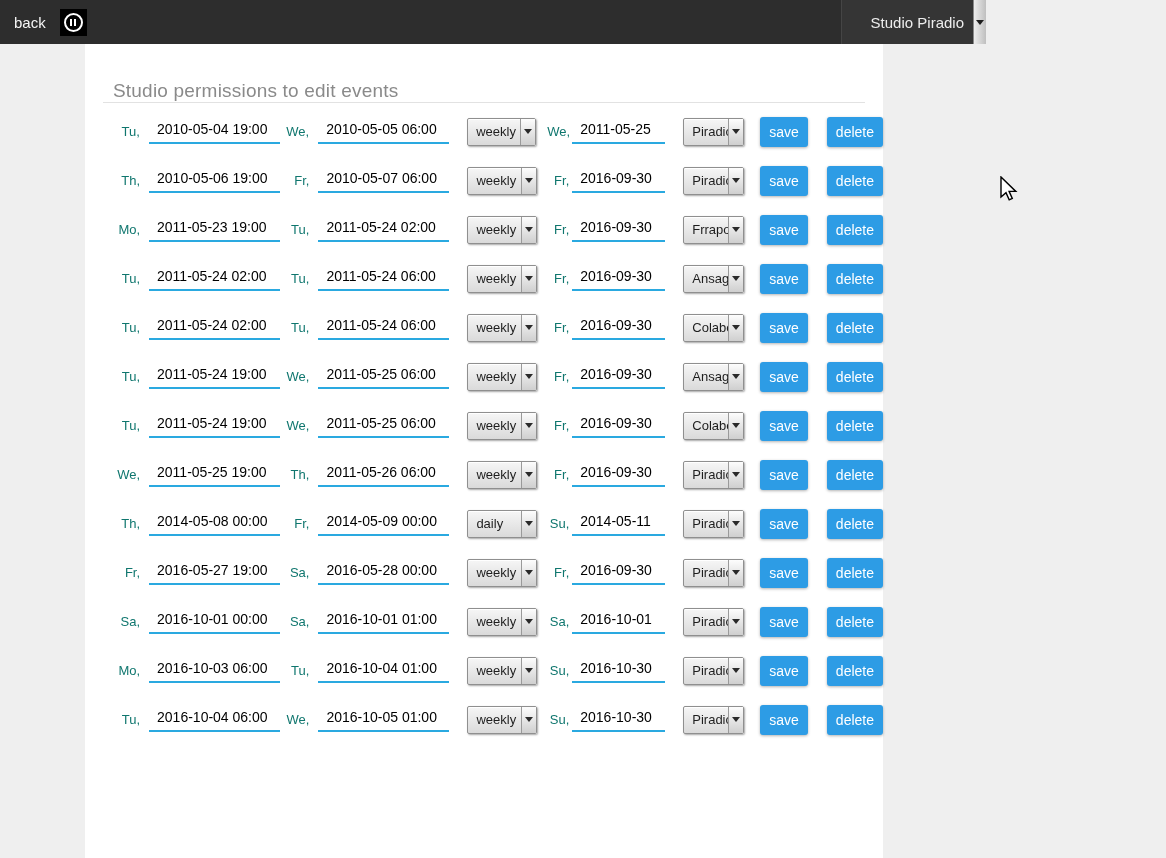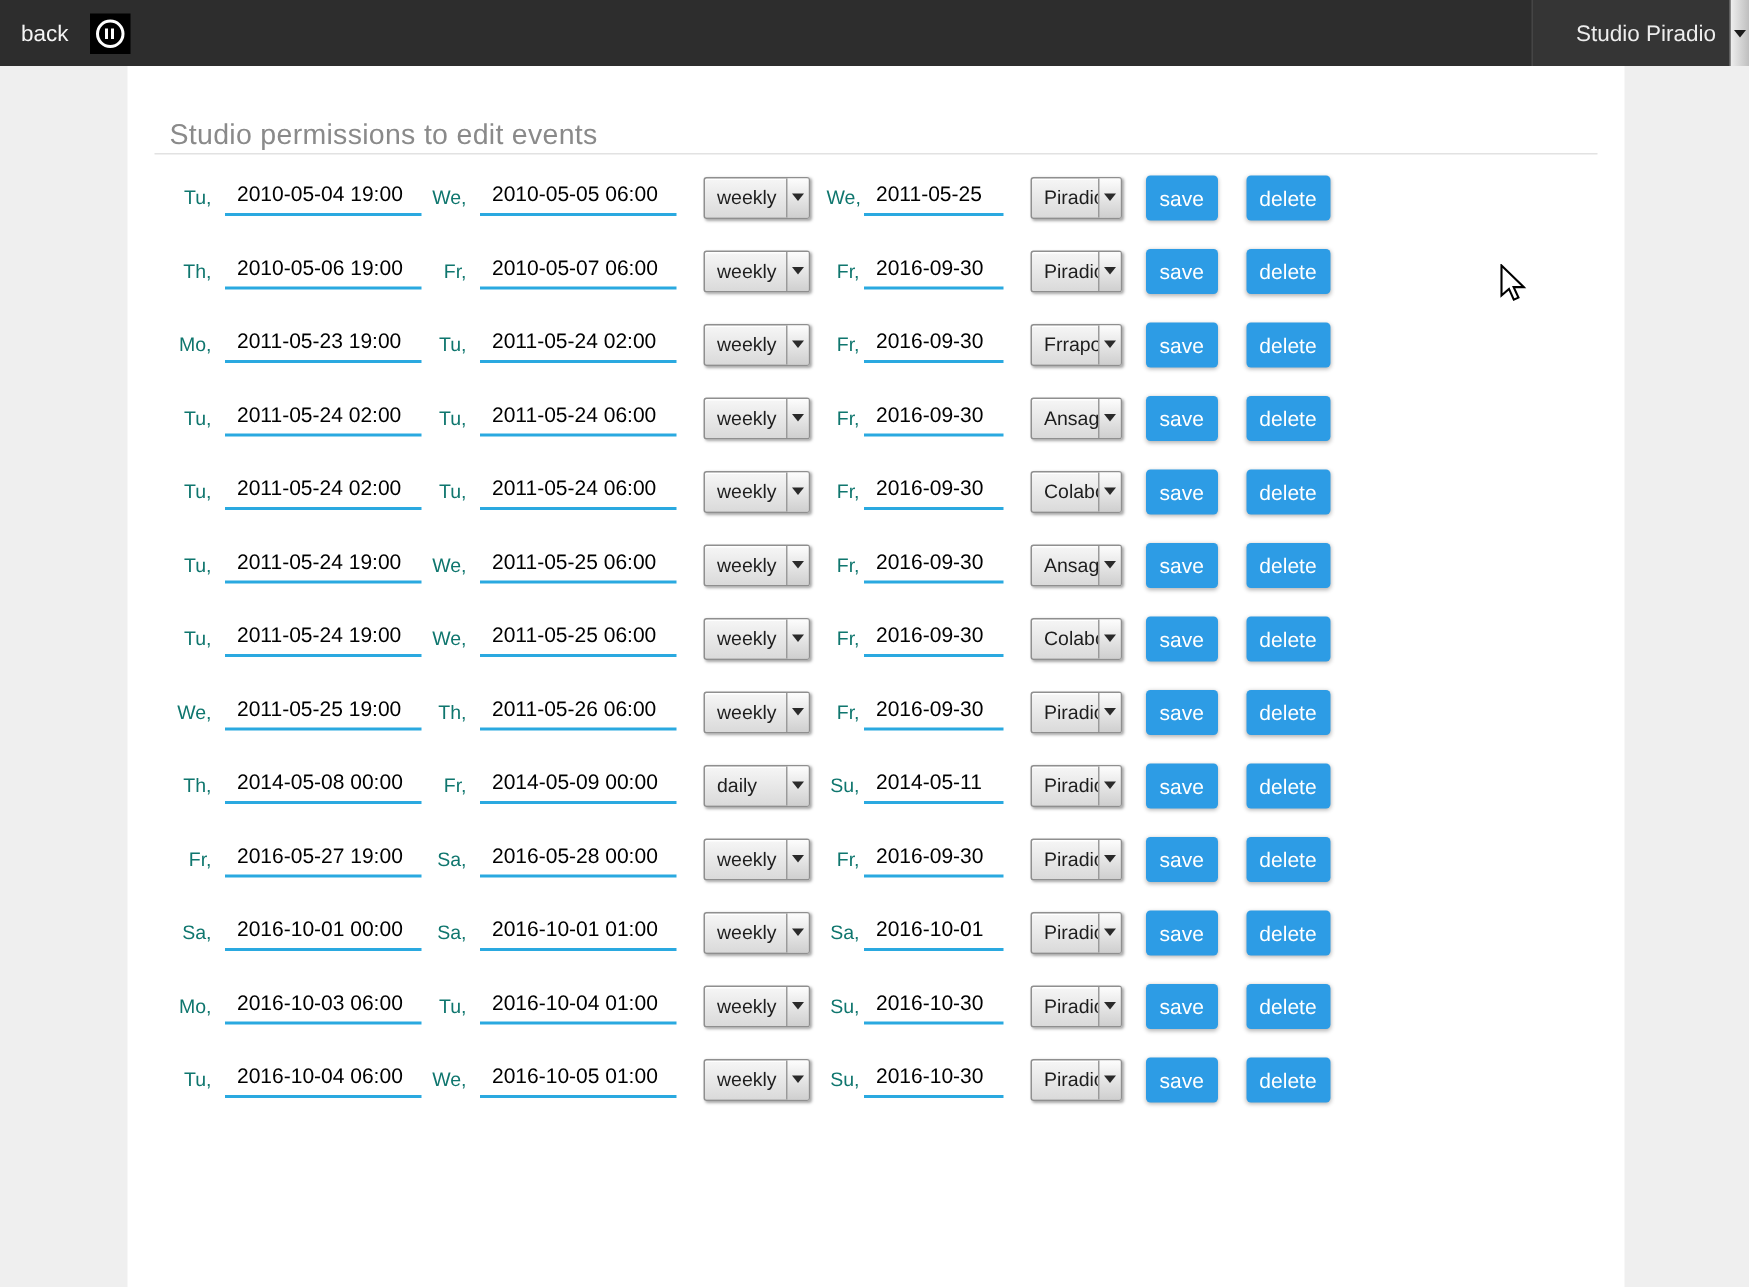--- a/index.html
+++ b/index.html
@@ -7,21 +7,21 @@
   body {
     font-family: "Liberation Sans", "DejaVu Sans", sans-serif;
     background: #efefef;
     position: relative;
     overflow: hidden;
   }
 
   
   .navbar {
     position: absolute; top: 0; left: 0;
-    width: 1166px; height: 44px;
+    width: 986px; height: 44px;
     background: #2d2d2d;
     display: flex; align-items: center;
     color: #ededed; font-size: 15px;
     z-index: 5;
   }
   .nav-back { color: #f5f5f5; margin: 0 8px 0 14px; cursor: pointer; text-decoration: none; }
   .logo-box {
     width: 27px; height: 27px; background: #000;
     display: flex; align-items: center; justify-content: center;
     margin: 0 6px;
@@ -48,21 +48,21 @@
   }
   .nav-strip i {
     width: 0; height: 0;
     border-left: 4px solid transparent; border-right: 4px solid transparent;
     border-top: 5px solid #1c1c1c;
   }
 
   
   .card {
     position: absolute; left: 85px; top: 44px;
-    width: 998px; height: 814px;
+    width: 798px; height: 814px;
     background: #ffffff;
   }
   .page-title {
     margin: 36px 0 0 28px;
     font-size: 19px; font-weight: 400; color: #8a8a8a;
     letter-spacing: .2px;
   }
   .tabs { display: flex; gap: 10px; margin: 29px 0 0 18px; }
   .tab {
     height: 37px; display: flex; align-items: center; justify-content: center;

